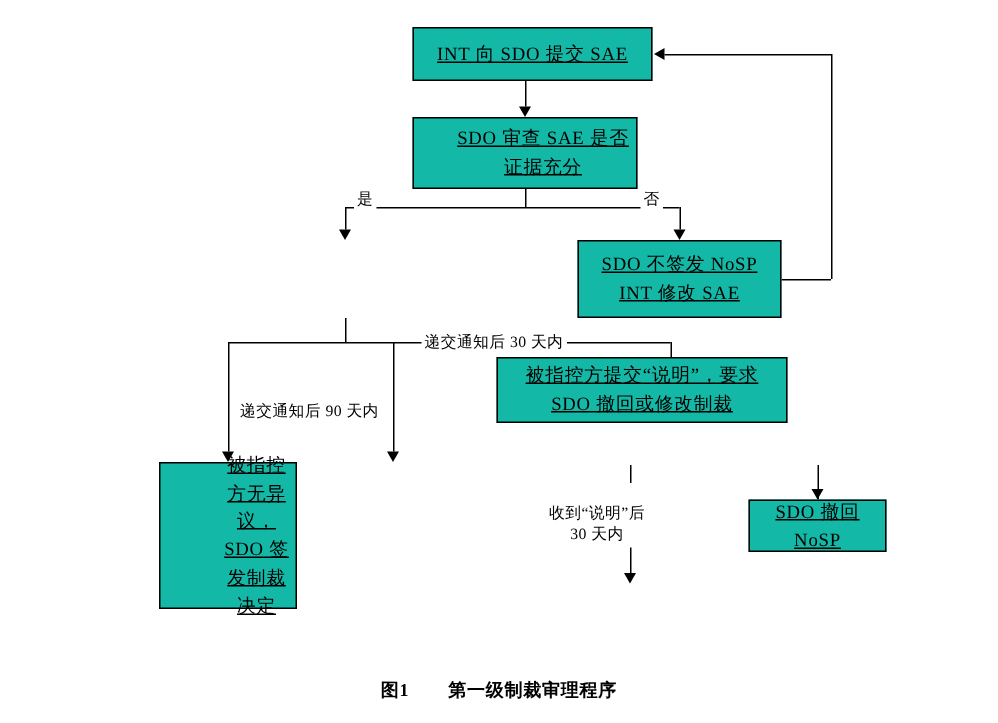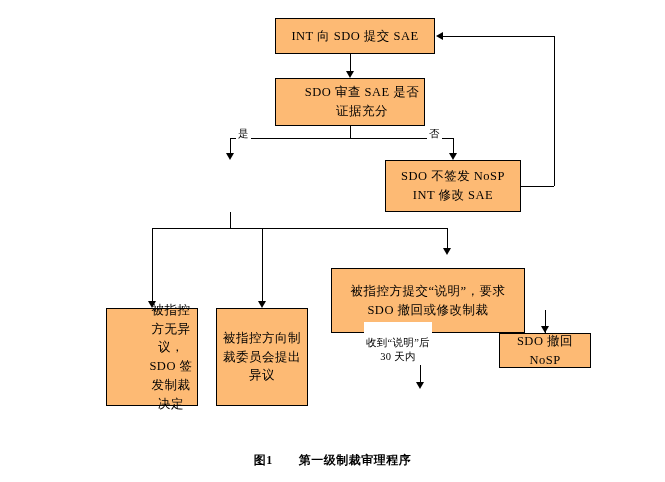--- a/index.html
+++ b/index.html
@@ -15,31 +15,32 @@
     overflow: hidden;
   }
   #canvas {
     position: relative;
     width: 665px;
     height: 482px;
   }
   .node {
     position: absolute;
     border: 1px solid #000000;
-    background: #fdba74;
+    background: #14b8a6;
     box-sizing: border-box;
     display: flex;
     align-items: center;
     justify-content: center;
     text-align: center;
     font-size: 12.5px;
     line-height: 1.5;
     letter-spacing: 0.5px;
     padding: 2px 4px;
     z-index: 3;
+    text-decoration: underline;
   }
   .node span {
     display: block;
     width: 100%;
   }
   .edge-label {
     position: absolute;
     font-size: 10.5px;
     line-height: 1.35;
     background: #ffffff;
@@ -95,31 +96,28 @@
   <div class="node" style="left:275px; top:78px; width:150px; height:48px;padding-left:28px;">
     <span>SDO 审查 SAE 是否证据充分</span>
   </div>
 
 
   <div class="node" style="left:385px; top:160px; width:136px; height:52px; white-space:pre-line;align-items:center;">
     <span>SDO 不签发 NoSP
 INT 修改 SAE</span>
   </div>
 
-  <div class="node" style="left:331px; top:268px; width:194px; height:65px;">
+  <div class="node" style="left:331px; top:238px; width:194px; height:44px;">
     <span>被指控方提交“说明”，要求 SDO 撤回或修改制裁</span>
   </div>
 
   <div class="node" style="left:106px; top:308px; width:92px; height:98px;padding-left:42px;">
     <span>被指控方无异议，SDO 签发制裁决定</span>
   </div>
 
-  <div class="node" style="left:216px; top:308px; width:92px; height:98px;">
-    <span>被指控方向制裁委员会提出异议</span>
-  </div>
 
   <div class="node" style="left:499px; top:333px; width:92px; height:35px;">
     <span>SDO 撤回 NoSP</span>
   </div>
 
 
   <div class="line vline" style="left:350px; top:54px; height:17px;"></div>
   <div class="arrow-down" style="left:346px; top:71px;"></div>
 
   <div class="line vline" style="left:350px; top:126px; height:12px;"></div>
@@ -150,20 +148,26 @@
 
   <div class="line vline" style="left:152px; top:228px; height:73px;"></div>
   <div class="arrow-down" style="left:148px; top:301px;"></div>
 
   <div class="line vline" style="left:262px; top:228px; height:73px;"></div>
   <div class="arrow-down" style="left:258px; top:301px;"></div>
 
   <div class="line vline" style="left:447px; top:228px; height:20px;"></div>
   <div class="arrow-down" style="left:443px; top:248px;"></div>
 
+  <div class="edge-label" style="left:281px; top:222px;">
+    <span>递交通知后 30 天内</span>
+  </div>
+  <div class="edge-label" style="left:158px; top:268px;">
+    <span>递交通知后 90 天内</span>
+  </div>
 
   <div class="line vline" style="left:420px; top:310px; height:72px;"></div>
   <div class="arrow-down" style="left:416px; top:382px;"></div>
 
   <div class="line vline" style="left:545px; top:310px; height:23px;"></div>
   <div class="arrow-down" style="left:541px; top:326px;"></div>
 
   <div class="edge-label" style="left:364px; top:322px; white-space:pre-line;">
     <span>收到“说明”后
 30 天内</span>

